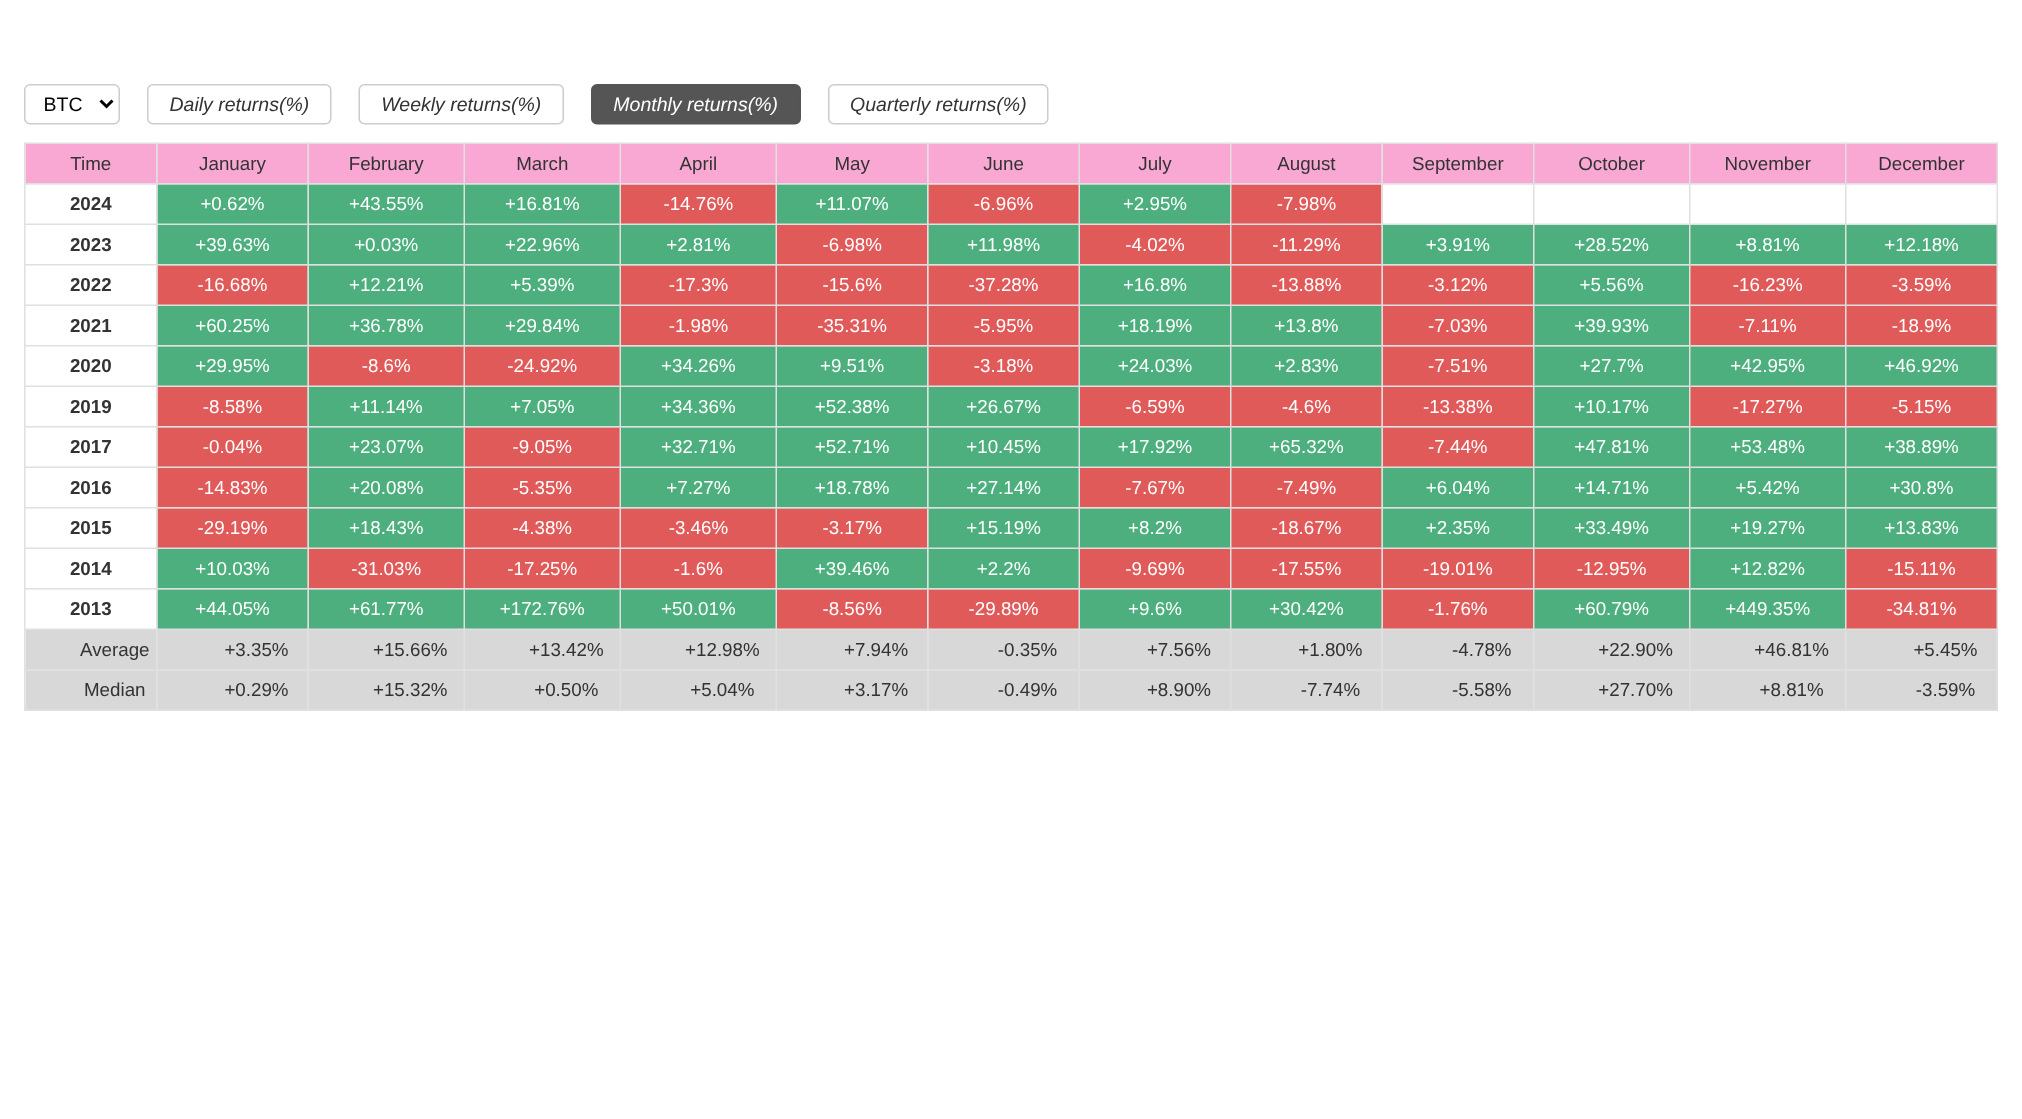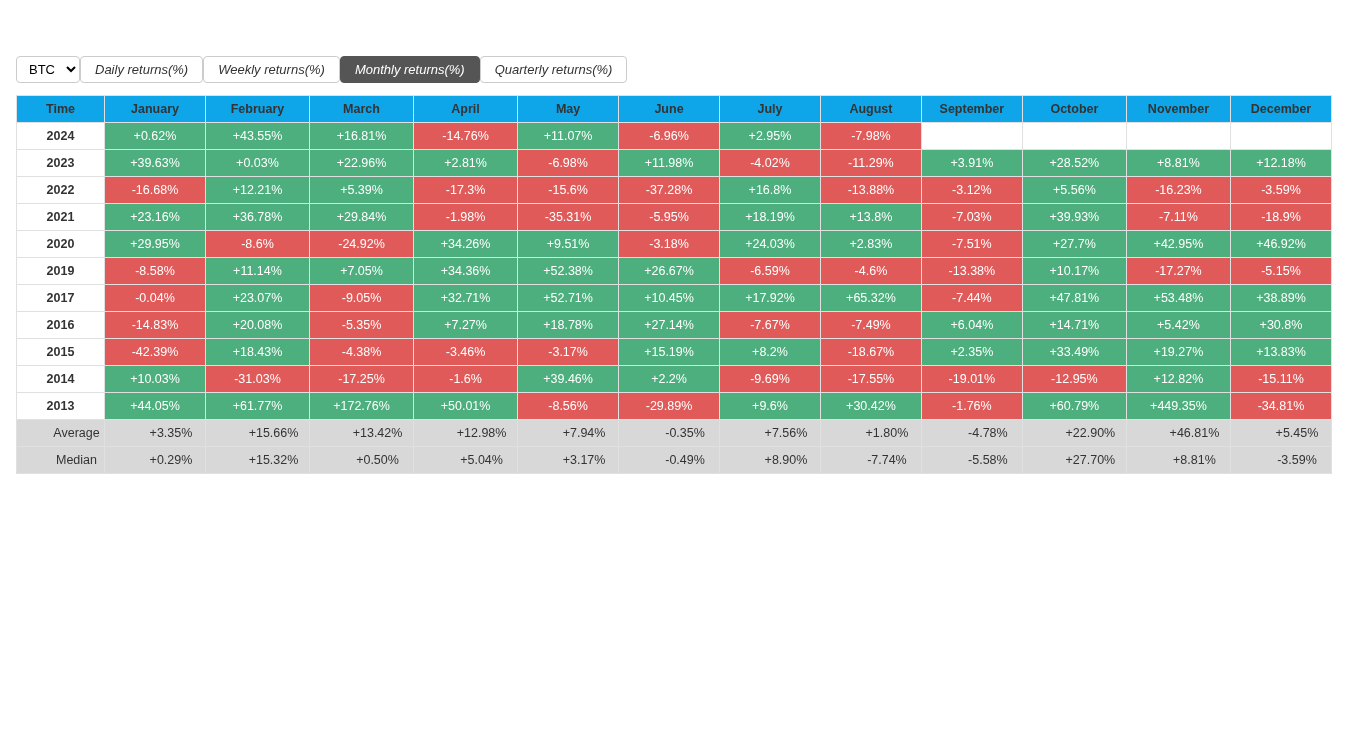--- a/index.html
+++ b/index.html
@@ -1,24 +1,24 @@
 <!DOCTYPE html>
 <html><head>
   <meta charset="utf-8">
   <style>
     * { box-sizing: border-box; margin: 0; padding: 0; }
     body { font-family: -apple-system, BlinkMacSystemFont, 'Segoe UI', sans-serif; background: #fff; padding: 16px; font-size: 13px; }
     h1 { font-size: 18px; font-weight: 700; margin-bottom: 14px; color: #111; }
-    .toolbar { display: flex; align-items: center; gap: 0; margin-bottom: 12px; margin-top: 40px; }
+    .toolbar { display: flex; align-items: center; gap: 18px; margin-bottom: 12px; margin-top: 40px; }
     .btc-select { border: 1px solid #ccc; border-radius: 4px; padding: 4px 8px; font-size: 13px; background: #fff; cursor: pointer; }
     .tab-btn { padding: 5px 14px; border: 1px solid #ccc; border-radius: 4px; background: #fff; font-size: 13px; cursor: pointer; color: #333; font-style: italic; }
     .tab-btn.active { background: #555; color: #fff; border-color: #555; text-align: center; }
     table { border-collapse: collapse; width: 100%; }
     th, td { text-align: center; padding: 6px 4px; border: 1px solid #e0e0e0; min-width: 88px; font-size: 12.5px; }
-    th { font-weight: 700; color: #333; background: #0ea5e9; }
+    th { font-weight: 400; color: #333; background: #f9a8d4; }
     td:first-child { font-weight: 600; color: #333; background: #fff; width: 56px; min-width: 56px; }
     .green { background-color: #4caf7d; color: #fff; }
     .red { background-color: #e05a5a; color: #fff; }
     .avg-row td, .med-row td { background: #d8d8d8; color: #333; font-weight: 500; padding-left: 36px; }
     .avg-row td:first-child, .med-row td:first-child { background: #d8d8d8; }
     .empty { background: #fff; }
   </style>
 </head>
 <body>
 
@@ -93,21 +93,21 @@
         <td class="red">-37.28%</td>
         <td class="green">+16.8%</td>
         <td class="red">-13.88%</td>
         <td class="red">-3.12%</td>
         <td class="green">+5.56%</td>
         <td class="red">-16.23%</td>
         <td class="red">-3.59%</td>
       </tr>
       <tr>
         <td>2021</td>
-        <td class="green">+23.16%</td>
+        <td class="green">+60.25%</td>
         <td class="green">+36.78%</td>
         <td class="green">+29.84%</td>
         <td class="red">-1.98%</td>
         <td class="red">-35.31%</td>
         <td class="red">-5.95%</td>
         <td class="green">+18.19%</td>
         <td class="green">+13.8%</td>
         <td class="red">-7.03%</td>
         <td class="green">+39.93%</td>
         <td class="red">-7.11%</td>
@@ -168,21 +168,21 @@
         <td class="green">+27.14%</td>
         <td class="red">-7.67%</td>
         <td class="red">-7.49%</td>
         <td class="green">+6.04%</td>
         <td class="green">+14.71%</td>
         <td class="green">+5.42%</td>
         <td class="green">+30.8%</td>
       </tr>
       <tr>
         <td>2015</td>
-        <td class="red">-42.39%</td>
+        <td class="red">-29.19%</td>
         <td class="green">+18.43%</td>
         <td class="red">-4.38%</td>
         <td class="red">-3.46%</td>
         <td class="red">-3.17%</td>
         <td class="green">+15.19%</td>
         <td class="green">+8.2%</td>
         <td class="red">-18.67%</td>
         <td class="green">+2.35%</td>
         <td class="green">+33.49%</td>
         <td class="green">+19.27%</td>

